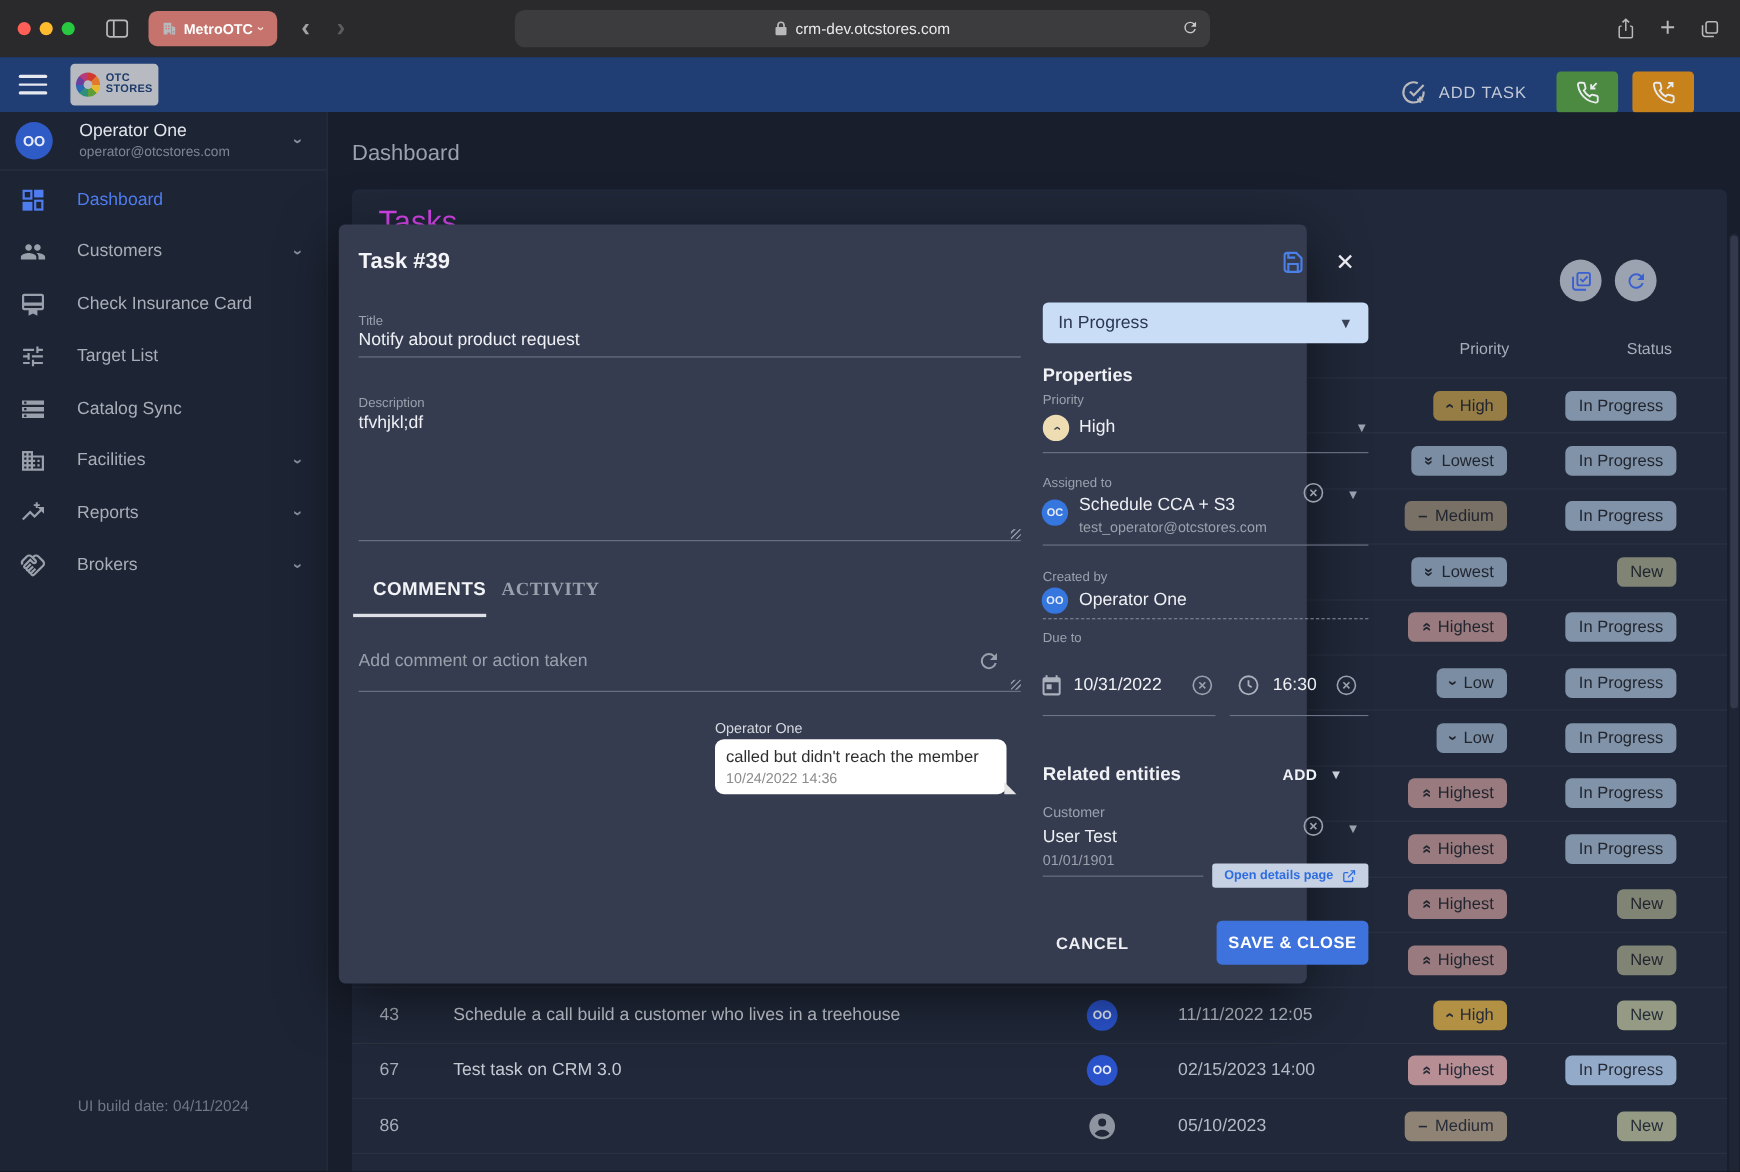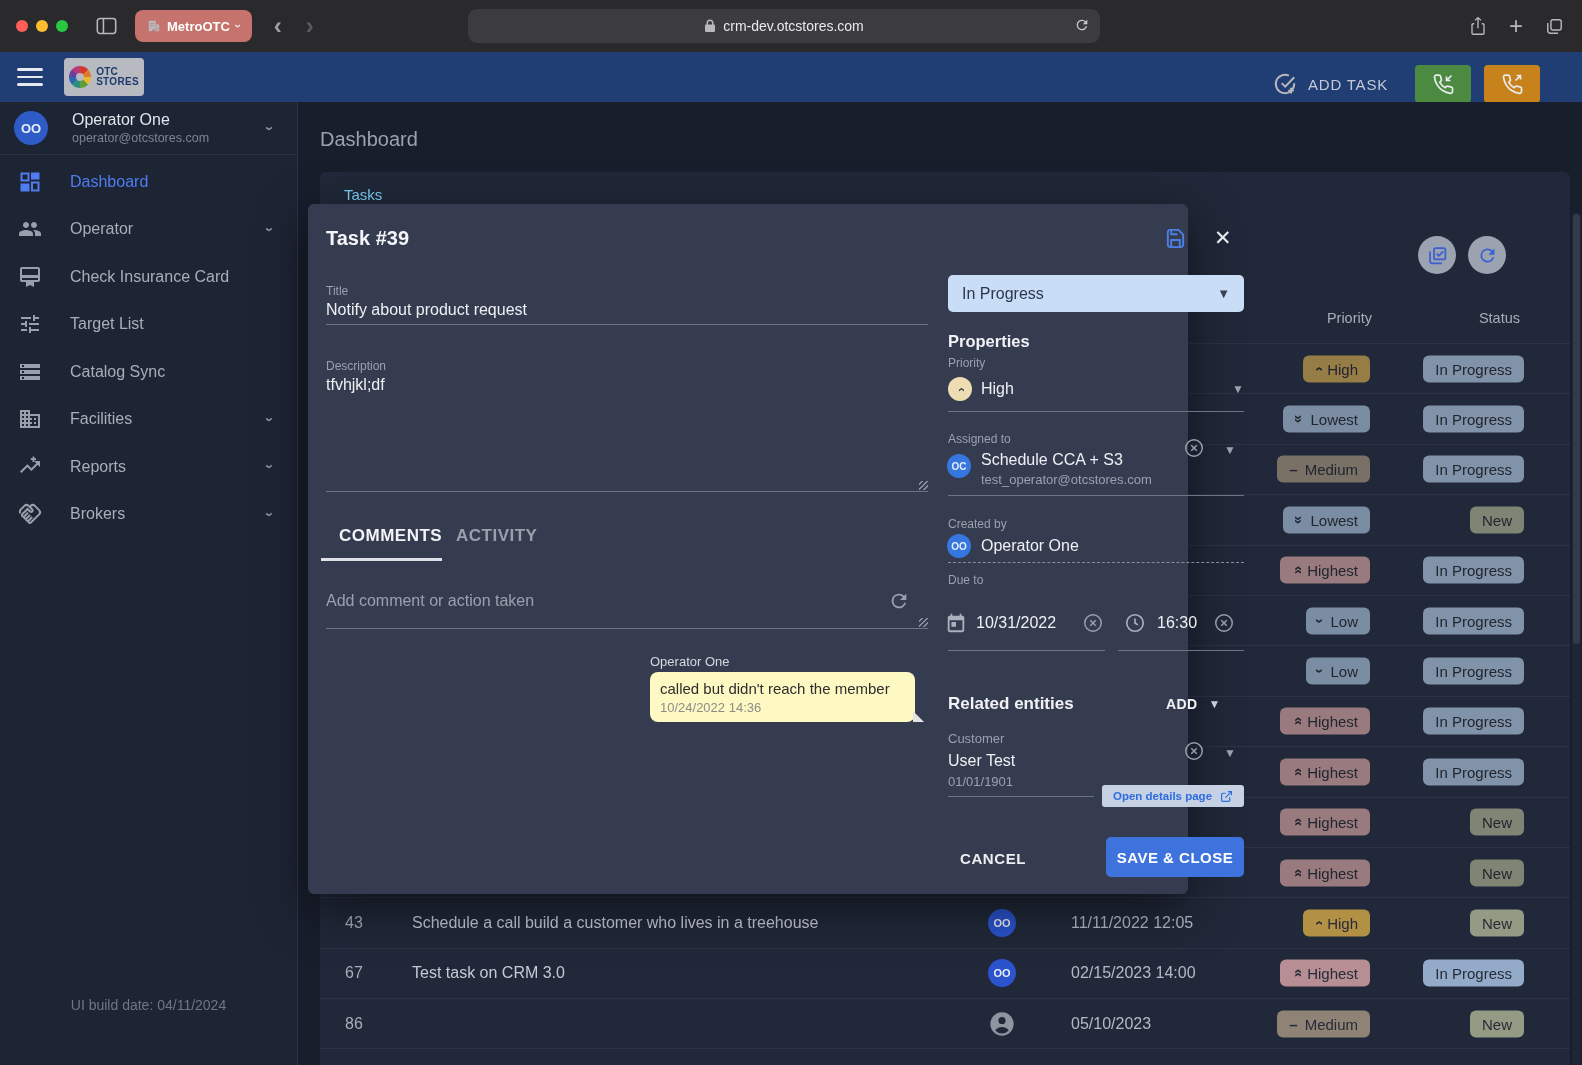--- a/index.html
+++ b/index.html
@@ -49,21 +49,21 @@
   .menu-item { height:47.5px; display:flex; align-items:center; position:relative; cursor:pointer; color:#a9aeb8; font-size:16px; }
   .menu-item .mi-icon { width:24px; height:24px; margin-left:18px; color:#9aa0ab; flex:none; }
   .menu-item .mi-label { margin-left:28px; }
   .menu-item.active, .menu-item.active .mi-icon { color:#4f7df0; }
   .build-date { position:absolute; left:0; bottom:52px; width:100%; text-align:center; color:#6f7686; font-size:14px; }
 
   
   .main { position:absolute; left:298px; top:102px; width:1284px; height:963px; background:#181e2c; }
   .page-title { position:absolute; left:22px; top:26px; color:#9aa2ae; font-size:20px; }
   .panel { position:absolute; left:22px; top:70px; width:1250px; height:900px; background:#202839; border-radius:6px; }
-  .panel-title { position:absolute; left:24px; top:14px; color:#7dd3fc; font-size:15px; }
+  .panel-title { position:absolute; left:24px; top:14px; color:#d946ef; font-size:28px; }
   .panel-actions { position:absolute; right:64px; top:64px; display:flex; gap:12px; }
   .circle-btn { width:38px; height:38px; border-radius:50%; background:#9ba3b0; color:#3a5fd0; display:flex; align-items:center; justify-content:center; cursor:pointer; }
   .col-header { position:absolute; top:138px; color:#a7adb9; font-size:14.5px; }
   .col-header.priority { right:198px; }
   .col-header.status { right:50px; }
   .rows { position:absolute; left:0; top:171px; width:1250px; border-top:1px solid #2c3344; }
   .row { position:relative; height:50.4px; border-bottom:1px solid #2c3344; cursor:pointer; }
   .cell { position:absolute; top:50%; transform:translateY(-50%); }
   .cell-id { left:25px; color:#a8aeb9; font-size:16px; }
   .cell-title { left:92px; color:#c6cad3; font-size:16px; }
@@ -98,21 +98,21 @@
   .tri { font-size:12px; color:#9aa0ac; }
   .section-h { color:#f0f2f5; font-weight:bold; font-size:16.5px; }
   .pr-circle { width:24px; height:24px; border-radius:50%; background:#eeddb3; color:#3a3f50; display:flex; align-items:center; justify-content:center; }
   .pr-circle .chev { font-size:13px; }
   .resize-h { width:9px; height:9px; background:repeating-linear-gradient(-45deg, transparent, transparent 2px, #8a90a0 2.6px, #8a90a0 3.6px); }
   .tab { font-size:17px; letter-spacing:.5px; font-weight:bold; cursor:pointer; }
   .tab.active { color:#f2f3f6; } .tab.idle { color:#98a0ac; }
   .tab-underline { height:2.5px; background:#dde0e7; }
   .m-input { background:transparent; border:none; outline:none; width:560px; color:#eef0f4; font-size:16px; font-family:"Liberation Sans",sans-serif; }
   .m-input::placeholder { color:#9aa1ad; }
-  .bubble { background:#fef9c3; border-radius:8px; padding:8px 10px 7px; position:relative; width:265px; }
+  .bubble { background:#ffffff; border-radius:8px; padding:8px 10px 7px; position:relative; width:265px; }
   .bubble:after { content:''; position:absolute; right:-9px; bottom:0; border-left:11px solid #e4e4e4; border-top:11px solid transparent; }
   .bubble-text { color:#2e2e2e; font-size:15px; white-space:nowrap; }
   .bubble-time { color:#8c8c8c; font-size:13px; margin-top:3px; }
   .open-details { left:794px; top:581px; width:142px; height:22px; background:#c6d1e3; border-radius:3px; display:flex; align-items:center; justify-content:center; gap:8px; color:#2e6de0; font-size:11.5px; font-weight:bold; cursor:pointer; }
   .btn-cancel { left:652px; top:646px; color:#eceef2; font-size:15px; font-weight:bold; letter-spacing:.6px; cursor:pointer; }
   .btn-save { left:798px; top:633px; width:138px; height:40px; background:var(--accent-blue); border-radius:5px; color:#fff; font-size:15px; font-weight:bold; letter-spacing:.5px; display:flex; align-items:center; justify-content:center; cursor:pointer; }
   svg { display:block; }
 </style>
 </head>
 <body>
@@ -228,21 +228,21 @@
             </svg>
           </span>
           <span class="mi-label">Dashboard</span>
         </div>
         <div class="menu-item">
           <span class="mi-icon">
             <svg width="24" height="24" viewBox="0 0 24 24" fill="currentColor">
               <path d="M16 11c1.66 0 3-1.34 3-3s-1.34-3-3-3-3 1.34-3 3 1.34 3 3 3zm-8 0c1.66 0 3-1.34 3-3S9.66 5 8 5 5 6.34 5 8s1.34 3 3 3zm0 2c-2.33 0-7 1.17-7 3.5V19h14v-2.5C15 14.17 10.33 13 8 13zm8 0c-.29 0-.62.02-.97.05 1.16.84 1.97 1.97 1.97 3.45V19h6v-2.5c0-2.33-4.67-3.5-7-3.5z"></path>
             </svg>
           </span>
-          <span class="mi-label">Operator</span>
+          <span class="mi-label">Customers</span>
           <span class="item-chevron">›</span>
         </div>
         <div class="menu-item">
           <span class="mi-icon">
             <svg width="24" height="24" viewBox="0 0 24 24" fill="currentColor">
               <path d="M20 2H4c-1.11 0-2 .89-2 2v11c0 1.11.89 2 2 2h4v5l4-2 4 2v-5h4c1.11 0 2-.89 2-2V4c0-1.11-.89-2-2-2zm0 13H4v-2h16v2zm0-5H4V4h16v6z"></path>
             </svg>
           </span>
           <span class="mi-label">Check Insurance Card</span>
         </div>
@@ -480,21 +480,21 @@
     <div class="m-abs f-label" style="left:18px; top:80px;">Title</div>
     <div class="m-abs f-value" style="left:18px; top:97px;">Notify about product request</div>
     <div class="m-abs u-line" style="left:18px; top:120px; width:602px;"></div>
 
     <div class="m-abs f-label" style="left:18px; top:155px;">Description</div>
     <div class="m-abs f-value" style="left:18px; top:172px;">tfvhjkl;df</div>
     <div class="m-abs u-line" style="left:18px; top:287px; width:602px;"></div>
     <div class="m-abs resize-h" style="left:611px; top:277px;"></div>
 
     <div class="m-abs tab active" style="left:31px; top:322px;">COMMENTS</div>
-    <div class="m-abs tab idle" style="left:148px; top:322px;">ACTIVITY</div>
+    <div class="m-abs tab idle" style="left:148px; top:322px;font-family:Liberation Serif, serif;">ACTIVITY</div>
     <div class="m-abs tab-underline" style="left:13px; top:354px; width:121px;"></div>
 
     <input class="m-abs m-input" style="left: 18px; top: 388px;" placeholder="Add comment or action taken">
     <span class="m-abs icon-btn" style="left:580px; top:386px; color:#9aa1ad;">
       <svg width="22" height="22" viewBox="0 0 24 24" fill="currentColor">
           <path d="M17.65 6.35A7.96 7.96 0 0 0 12 4a8 8 0 1 0 7.73 10h-2.08A6 6 0 1 1 12 6c1.66 0 3.14.69 4.22 1.78L13 11h7V4l-2.35 2.35z"></path>
         </svg>
     </span>
     <div class="m-abs u-line" style="left:18px; top:424px; width:602px;"></div>
     <div class="m-abs resize-h" style="left:611px; top:414px;"></div>

